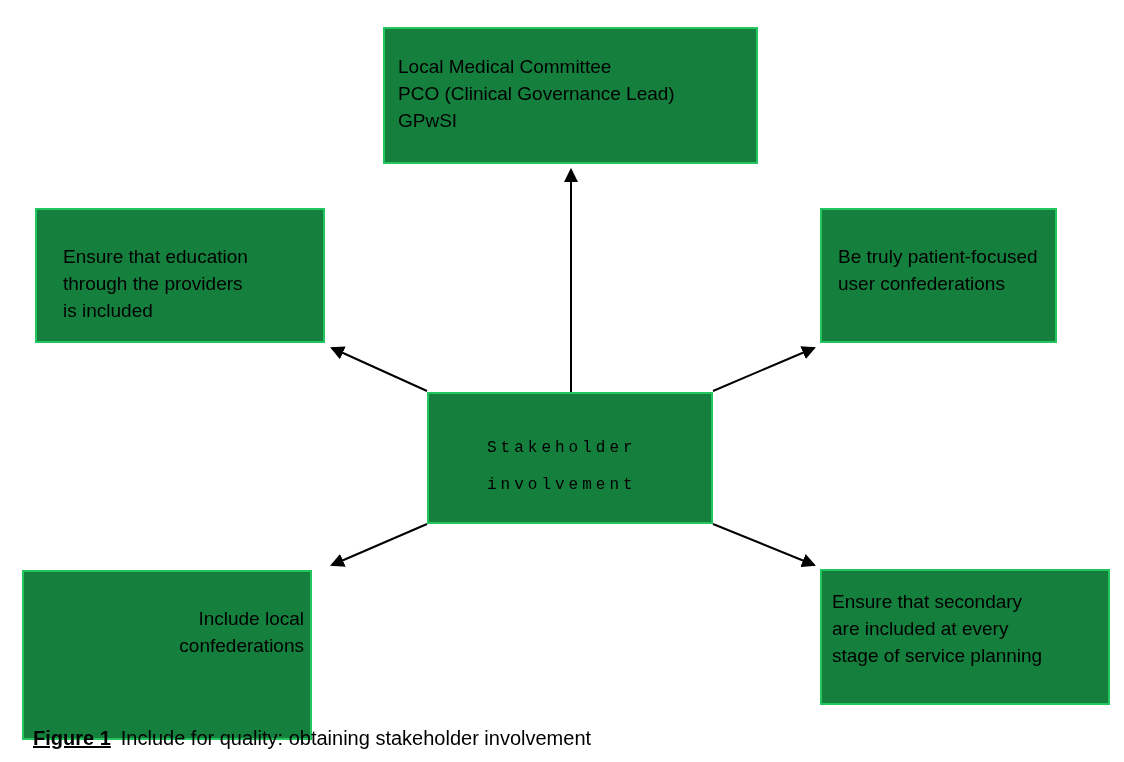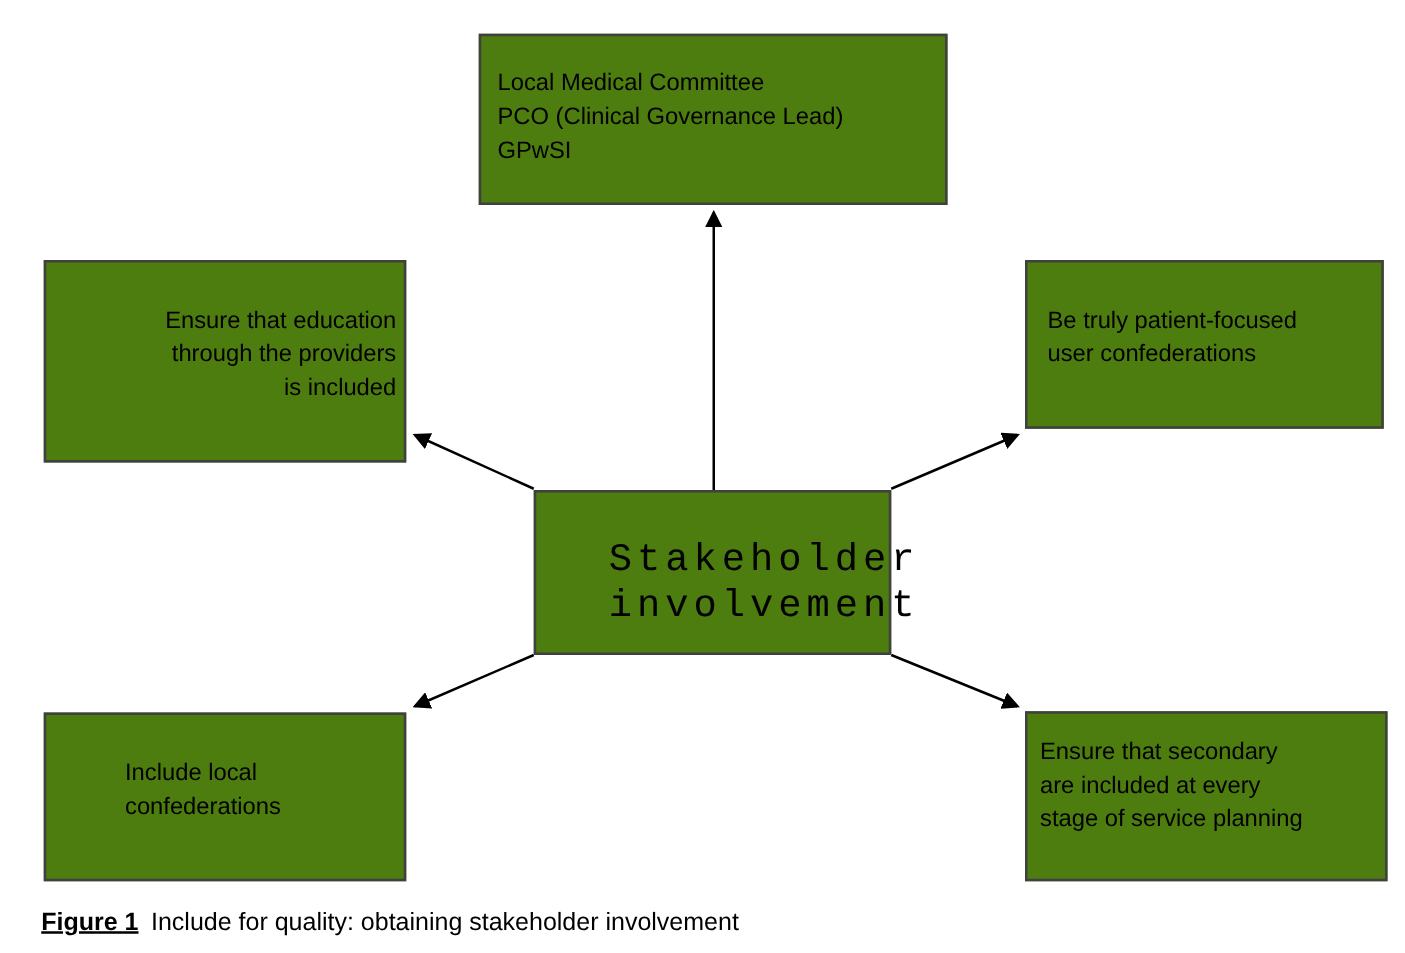--- a/index.html
+++ b/index.html
@@ -12,61 +12,61 @@
     width: 1124px;
     height: 762px;
     background: #ffffff;
     font-family: "Liberation Sans", sans-serif;
     color: #000000;
     overflow: hidden;
   }
   .node {
     position: absolute;
     box-sizing: border-box;
-    border: 2px solid #404040;
-    background: #4d7c0f;
+    border: 2px solid #22c55e;
+    background: #15803d;
     font-size: 19px;
     line-height: 27px;
   }
   .node .line {
     display: block;
     white-space: nowrap;
   }
   .node-top {
     left: 383px; top: 27px;
     width: 375px; height: 137px;
     padding: 24px 8px 0 13px;
   }
   .node-top-left {
     left: 35px; top: 208px;
-    width: 290px; height: 162px;
+    width: 290px; height: 135px;
     padding: 33px 6px 0 26px;
-    text-align: right;
   }
   .node-top-right {
     left: 820px; top: 208px;
-    width: 287px; height: 135px;
+    width: 237px; height: 135px;
     padding: 33px 4px 0 16px;
   }
   .node-bottom-left {
-    left: 35px; top: 570px;
-    width: 290px; height: 135px;
+    left: 22px; top: 570px;
+    width: 290px; height: 170px;
     padding: 33px 6px 0 63px;
+    text-align: right;
   }
   .node-bottom-right {
     left: 820px; top: 569px;
     width: 290px; height: 136px;
     padding: 17px 4px 0 10px;
   }
   .node-center {
     left: 427px; top: 392px;
     width: 286px; height: 132px;
     padding: 36px 0 8px 58px;
     font-family: "Liberation Mono", "DejaVu Sans Mono", monospace;
-    font-size: 31px;
+    font-size: 16px;
     line-height: 37px;
     letter-spacing: 4px;
   }
   .arrow-layer {
     position: absolute;
     left: 0; top: 0;
     width: 1124px; height: 762px;
     pointer-events: none;
   }
   .arrow-layer line {

